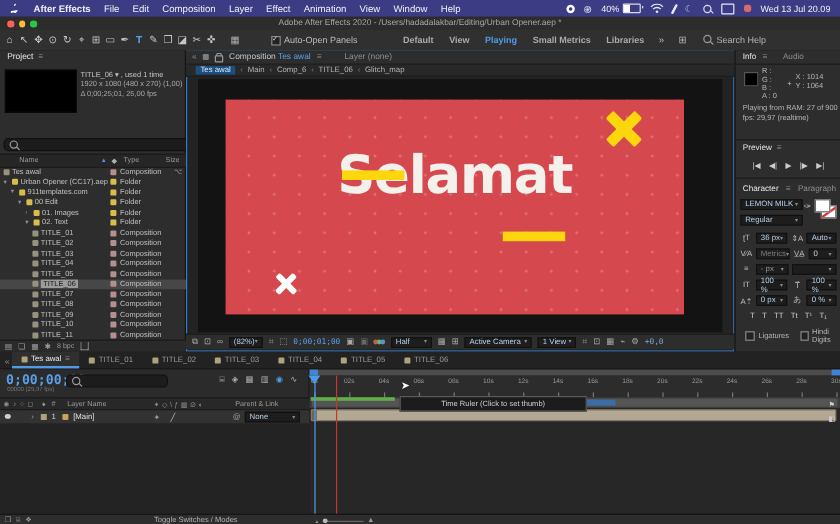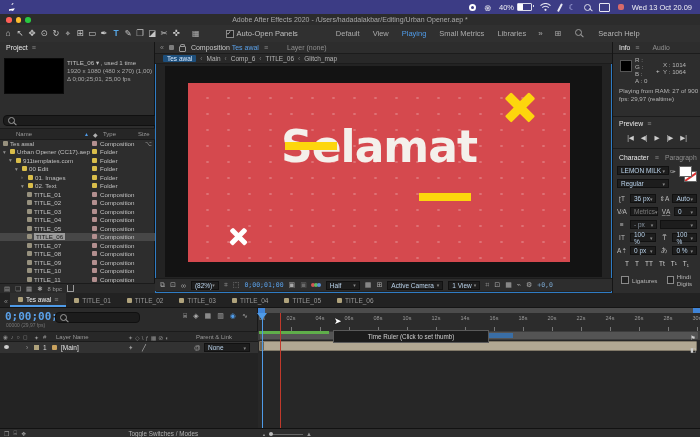--- a/index.html
+++ b/index.html
@@ -36,23 +36,23 @@
   .win-title{position:absolute;left:0;right:0;top:2px;text-align:center;font-size:7px;color:#a8a8a8;}
   
   .appbar{left:0;top:25px;width:700px;height:17px;background:#303030;border-bottom:1px solid #161616;
           display:flex;align-items:center;font-size:7.5px;}
   .tools{display:flex;align-items:center;gap:4px;padding-left:4px;}
   .tool{width:8px;text-align:center;font-size:8.5px;color:#c6c6c6;line-height:15px;}
   .tool.active{color:#57a8e8;font-weight:bold;}
   .aop{display:flex;align-items:center;gap:3px;margin-left:26px;color:#bdbdbd;}
   .chk{width:6px;height:6px;border:1px solid #8a8a8a;background:#222;display:inline-block;position:relative;}
   .chk.on::after{content:"✓";position:absolute;left:0;top:-2px;font-size:6px;color:#ddd;}
-  .workspaces{display:flex;align-items:center;gap:13px;margin-left:38px;color:#ababab;}
+  .workspaces{display:flex;align-items:center;gap:13px;margin-left:38px;color:#ababab;font-weight:bold;}
   .ws.active{color:#4f9be8;}
-  .searchhelp{display:flex;align-items:flex-start;gap:16px;margin-left:14px;color:#b4b4b4;}
+  .searchhelp{display:flex;align-items:flex-start;gap:4px;margin-left:14px;color:#b4b4b4;}
   .gridicon{color:#b0b0b0;font-size:8px;margin-left:12px;}
   
   .panel-tabrow{font-size:7px;color:#cfcfcf;display:flex;align-items:center;gap:4px;}
   .hamb{color:#8f8f8f;font-size:7px;}
   .ddbox{background:#1d1d1d;border:1px solid #111;color:#b9d2ea;font-size:6.5px;height:9px;
          display:flex;align-items:center;justify-content:space-between;padding:0 3px;box-sizing:border-box;}
   .ddbox .car{color:#8a8a8a;font-size:5px;}
   .searchbox{background:#1c1c1c;border:1px solid #101010;border-radius:4px;height:9px;display:flex;align-items:center;padding:0 4px;gap:3px;}
   
   .project{left:0;top:42px;width:155px;height:251px;background:#2d2d2d;border-right:1px solid #151515;box-sizing:border-box;}
@@ -179,39 +179,51 @@
 </head>
 <body>
 
 <div id="app">
 
   <div class="abs menubar">
     <div class="mb-left">
       <svg class="apple" viewBox="0 0 12 14">
           <path fill="#fff" d="M8.2 0c.1 1-.3 1.9-.9 2.6-.6.7-1.6 1.2-2.5 1.1-.1-.9.4-1.9 1-2.5C6.4.5 7.4.1 8.2 0zM11 10.4c-.4 1-.6 1.4-1.2 2.3-.8 1.2-1.9 2.7-3.2 2.7-1.2 0-1.5-.8-3.1-.8-1.6 0-2 .8-3.1.8C-.9 15.4-2 13.7-2.8 12.5z" transform="scale(.8)"></path>
         </svg>
+      <span id="menu-items" style="display: inline-flex; gap: 11px;">
+          <span class="mb-item bold">After Effects</span>
+          <span class="mb-item">File</span>
+          <span class="mb-item">Edit</span>
+          <span class="mb-item">Composition</span>
+          <span class="mb-item">Layer</span>
+          <span class="mb-item">Effect</span>
+          <span class="mb-item">Animation</span>
+          <span class="mb-item">View</span>
+          <span class="mb-item">Window</span>
+          <span class="mb-item">Help</span>
+        </span>
     </div>
     <div class="mb-right">
       <span class="rec-dot"></span>
       <span class="swirl">֎</span>
       <span class="battery">
         <span>40%</span>
         <span class="batt-body"></span>
       </span>
       <svg width="11" height="8" viewBox="0 0 11 8">
           <path d="M0.5 2.6 A7 7 0 0 1 10.5 2.6" stroke="#e8e8f2" fill="none" stroke-width="1.1"></path>
           <path d="M2.3 4.6 A4.5 4.5 0 0 1 8.7 4.6" stroke="#e8e8f2" fill="none" stroke-width="1.1"></path>
           <circle cx="5.5" cy="6.8" r="1.1" fill="#e8e8f2"></circle>
         </svg>
       <span class="slash-icon"></span>
       <span class="moon">☾</span>
       <span class="mag"></span>
       <span class="screen-icon"></span>
       <span class="pink-dot"></span>
-      <span>Wed 13 Oct 20.09</span>
+      <span>Wed 13 Jul 20.09</span>
     </div>
   </div>
 
   <div class="abs titlebar">
     <div class="tl-dots">
       <span style="background:#ff5f57"></span>
       <span style="background:#febc2e"></span>
       <span style="background:#28c840"></span>
     </div>
     <div class="win-title">Adobe After Effects 2020 - /Users/hadadalakbar/Editing/Urban Opener.aep *</div>

